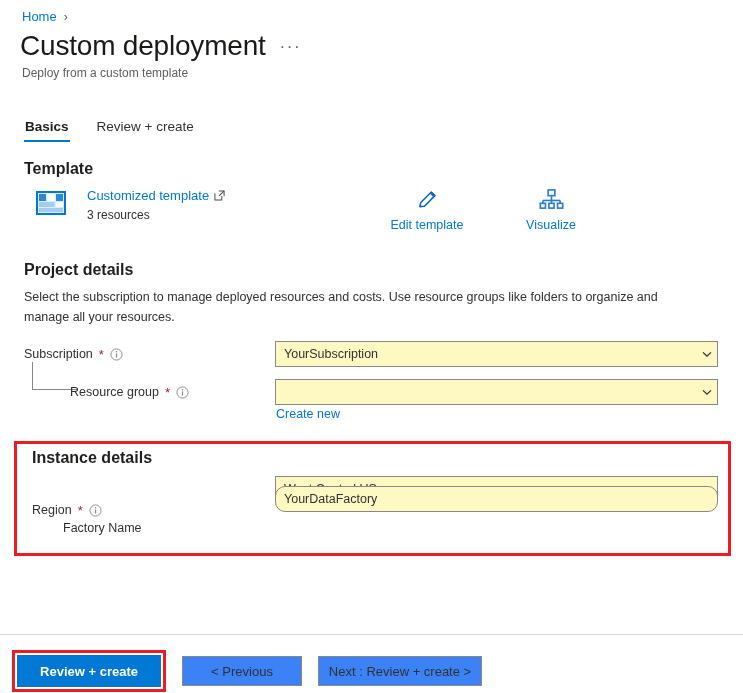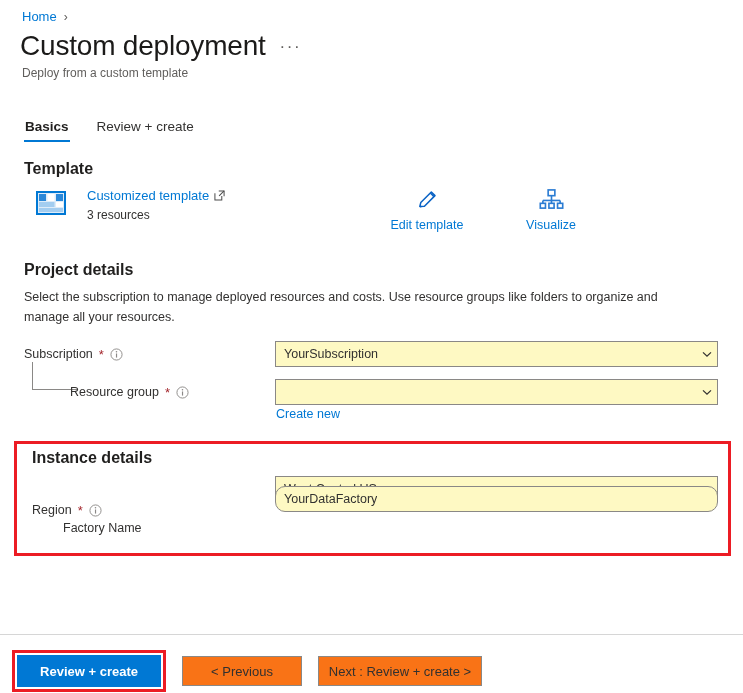--- a/index.html
+++ b/index.html
@@ -141,21 +141,21 @@
   .btn-bar {
     position:absolute; left:12px; top:650px;
     display:flex; align-items:center; gap:16px;
   }
   .btn-primary-wrap {
     border:3px solid #ec1c24; padding:2px; display:inline-block;
   }
   .btn {
     height:30px; display:inline-flex; align-items:center; justify-content:center;
     font-size:13px; cursor:pointer; border:1px solid #8a8886;
-    background:#f97316; color:#323130; padding:0 14px; white-space:nowrap;
+    background:#3b82f6; color:#323130; padding:0 14px; white-space:nowrap;
   }
   .btn.primary {
     background:#0078d4; color:#fff; border:1px solid #0078d4;
     font-weight:700; width:144px; height:32px;
   }
   .btn.prev { width:120px; }
   .btn.next { width:164px; }
 </style>
 </head>
 <body>

